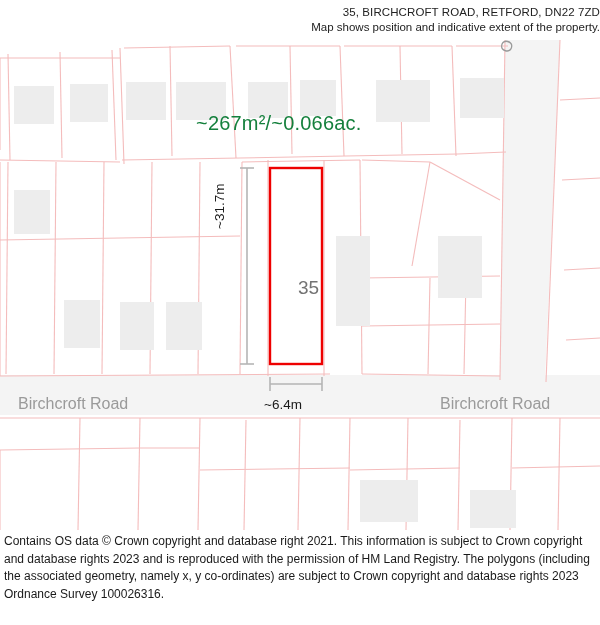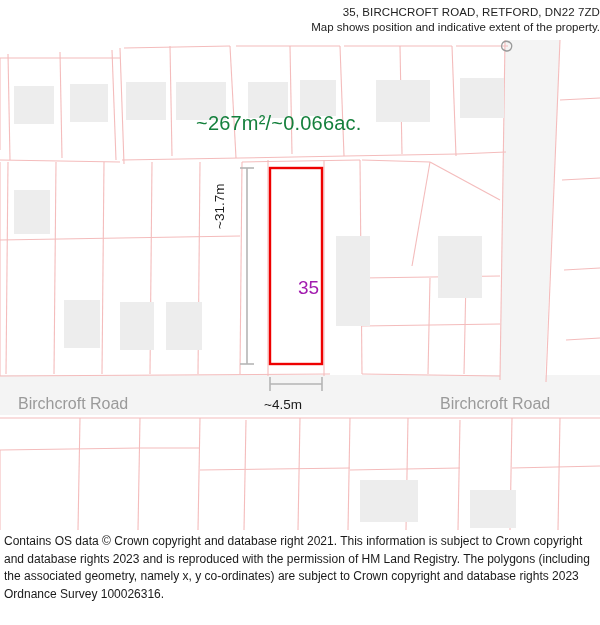--- a/index.html
+++ b/index.html
@@ -60,21 +60,21 @@
     top: 72px;
     font-size: 20px;
     color: #15803d;
     letter-spacing: 0.2px;
   }
   .plot-number {
     position: absolute;
     left: 298px;
     top: 237px;
     font-size: 19px;
-    color: #a21caf;
+    color: #737373;
   }
   .dim-vert {
     position: absolute;
     left: 212px;
     top: 189px;
     font-size: 13.5px;
     color: #1a1a1a;
     transform: rotate(-90deg);
     transform-origin: left top;
     white-space: nowrap;
@@ -237,21 +237,21 @@
         <line x1="240" y1="324" x2="254" y2="324"></line>
         <line x1="270" y1="344" x2="322" y2="344"></line>
         <line x1="270" y1="337" x2="270" y2="351"></line>
         <line x1="322" y1="337" x2="322" y2="351"></line>
       </g>
     </svg>
 
     <div class="area-label">~267m²/~0.066ac.</div>
     <div class="plot-number">35</div>
     <div class="dim-vert">~31.7m</div>
-    <div class="dim-horiz">~4.5m</div>
+    <div class="dim-horiz">~6.4m</div>
 
     <div class="road-label road-birchcroft-left">Birchcroft Road</div>
     <div class="road-label road-birchcroft-right">Birchcroft Road</div>
     <div class="road-label road-oakdale">Oakdale Road</div>
   </div>
 
   <div class="footer">Contains OS data © Crown copyright and database right 2021. This information is subject to Crown copyright and database rights 2023 and is reproduced with the permission of HM Land Registry. The polygons (including the associated geometry, namely x, y co-ordinates) are subject to Crown copyright and database rights 2023 Ordnance Survey 100026316.</div>
 
 </div>
 

